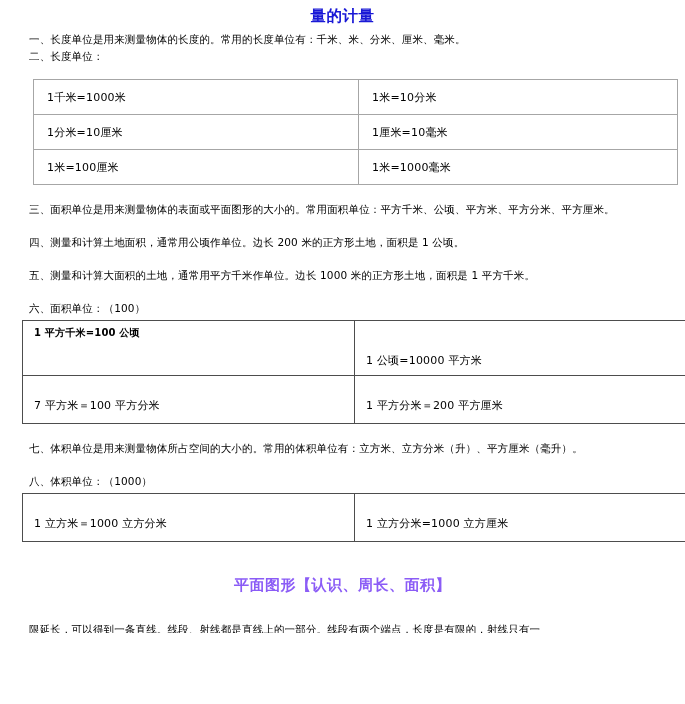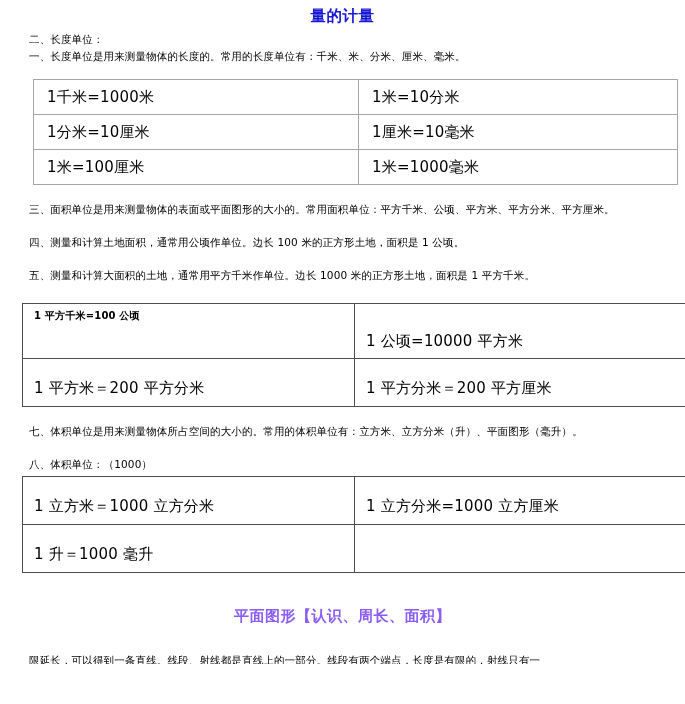--- a/index.html
+++ b/index.html
@@ -65,21 +65,21 @@
   .spacer-14 { height: 14px; }
   .spacer-16 { height: 16px; }
   .spacer-24 { height: 24px; }
 
   
   table {
     border-collapse: collapse;
     table-layout: fixed;
   }
   table td {
-    font-size: 15px;
+    font-size: 11px;
     color: #000000;
     vertical-align: middle;
     letter-spacing: 0.2px;
   }
 
   
   .tbl-length {
     width: 618px;
     margin: 0 0 0 33px;
     border: 1px solid #a6a6a6;
@@ -123,22 +123,22 @@
 </style>
 </head>
 <body>
 
 <div class="page">
 
   <h1 class="doc-title">量的计量</h1>
 
   <div class="spacer-6"></div>
 
+  <p class="para">一、长度单位是用来测量物体的长度的。常用的长度单位有：千米、米、分米、厘米、毫米。</p>
   <p class="para">二、长度单位：</p>
-  <p class="para">一、长度单位是用来测量物体的长度的。常用的长度单位有：千米、米、分米、厘米、毫米。</p>
 
   <div class="spacer-14"></div>
 
   <table class="tbl-length">
     <tbody>
       <tr>
         <td class="col1">1千米=1000米</td>
         <td class="col2">1米=10分米</td>
       </tr>
       <tr>
@@ -151,63 +151,60 @@
       </tr>
     </tbody>
   </table>
 
   <div class="spacer-16"></div>
 
   <p class="para tight">三、面积单位是用来测量物体的表面或平面图形的大小的。常用面积单位：平方千米、公顷、平方米、平方分米、平方厘米。</p>
 
   <div class="spacer-16"></div>
 
-  <p class="para">四、测量和计算土地面积，通常用公顷作单位。边长 100 米的正方形土地，面积是 1 公顷。</p>
+  <p class="para">四、测量和计算土地面积，通常用公顷作单位。边长 200 米的正方形土地，面积是 1 公顷。</p>
 
   <div class="spacer-16"></div>
 
   <p class="para">五、测量和计算大面积的土地，通常用平方千米作单位。边长 1000 米的正方形土地，面积是 1 平方千米。</p>
 
   <div class="spacer-16"></div>
 
+  <p class="para">六、面积单位：（100）</p>
 
   <div class="spacer-3"></div>
 
   <table class="tbl-dark">
     <tbody>
       <tr>
         <td class="col1 emph">1 平方千米=100 公顷</td>
         <td class="col2 valign-mid-low">1 公顷=10000 平方米</td>
       </tr>
       <tr>
-        <td class="col1">1 平方米＝200 平方分米</td>
+        <td class="col1">7 平方米＝100 平方分米</td>
         <td class="col2">1 平方分米＝200 平方厘米</td>
       </tr>
     </tbody>
   </table>
 
   <div class="spacer-16"></div>
 
-  <p class="para wide">七、体积单位是用来测量物体所占空间的大小的。常用的体积单位有：立方米、立方分米（升）、平面图形（毫升）。</p>
+  <p class="para wide">七、体积单位是用来测量物体所占空间的大小的。常用的体积单位有：立方米、立方分米（升）、平方厘米（毫升）。</p>
 
   <div class="spacer-16"></div>
 
   <p class="para">八、体积单位：（1000）</p>
 
   <div class="spacer-3"></div>
 
   <table class="tbl-dark">
     <tbody>
       <tr>
         <td class="col1">1 立方米＝1000 立方分米</td>
         <td class="col2">1 立方分米=1000 立方厘米</td>
-      </tr>
-      <tr>
-        <td class="col1">1 升＝1000 毫升</td>
-        <td class="col2"></td>
       </tr>
     </tbody>
   </table>
 
   <div class="spacer-24"></div>
   <div class="spacer-10"></div>
 
   <h2 class="section-title">平面图形【认识、周长、面积】</h2>
 
   <div class="spacer-24"></div>

